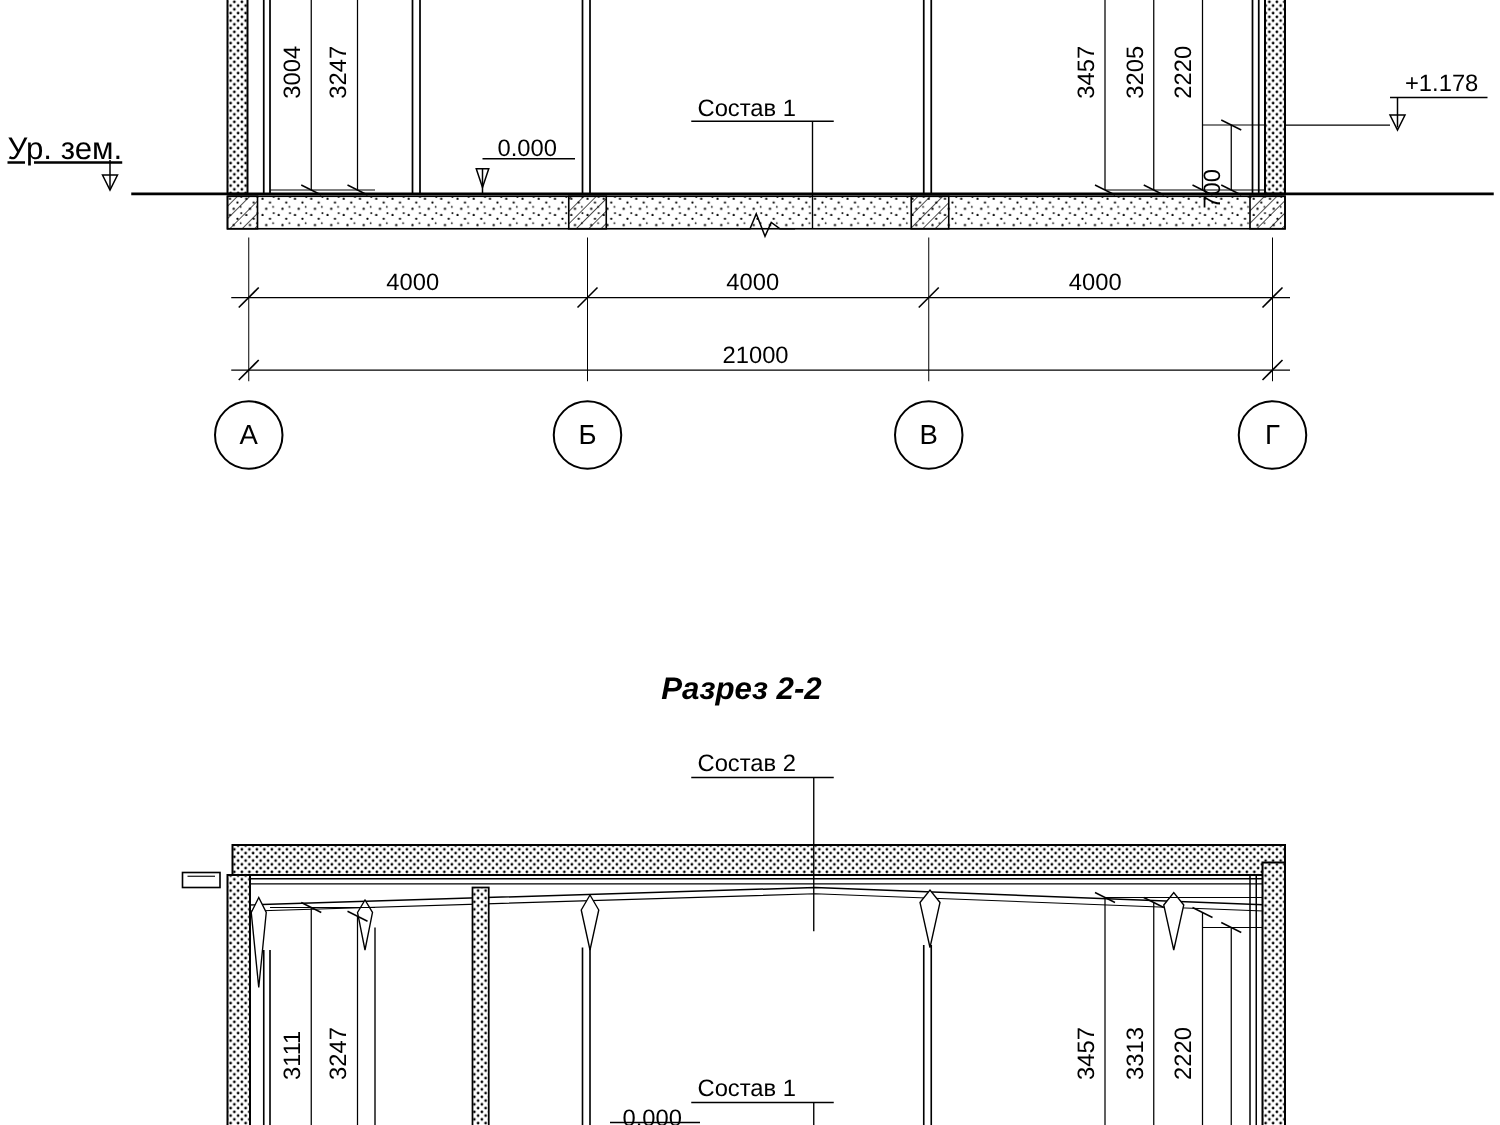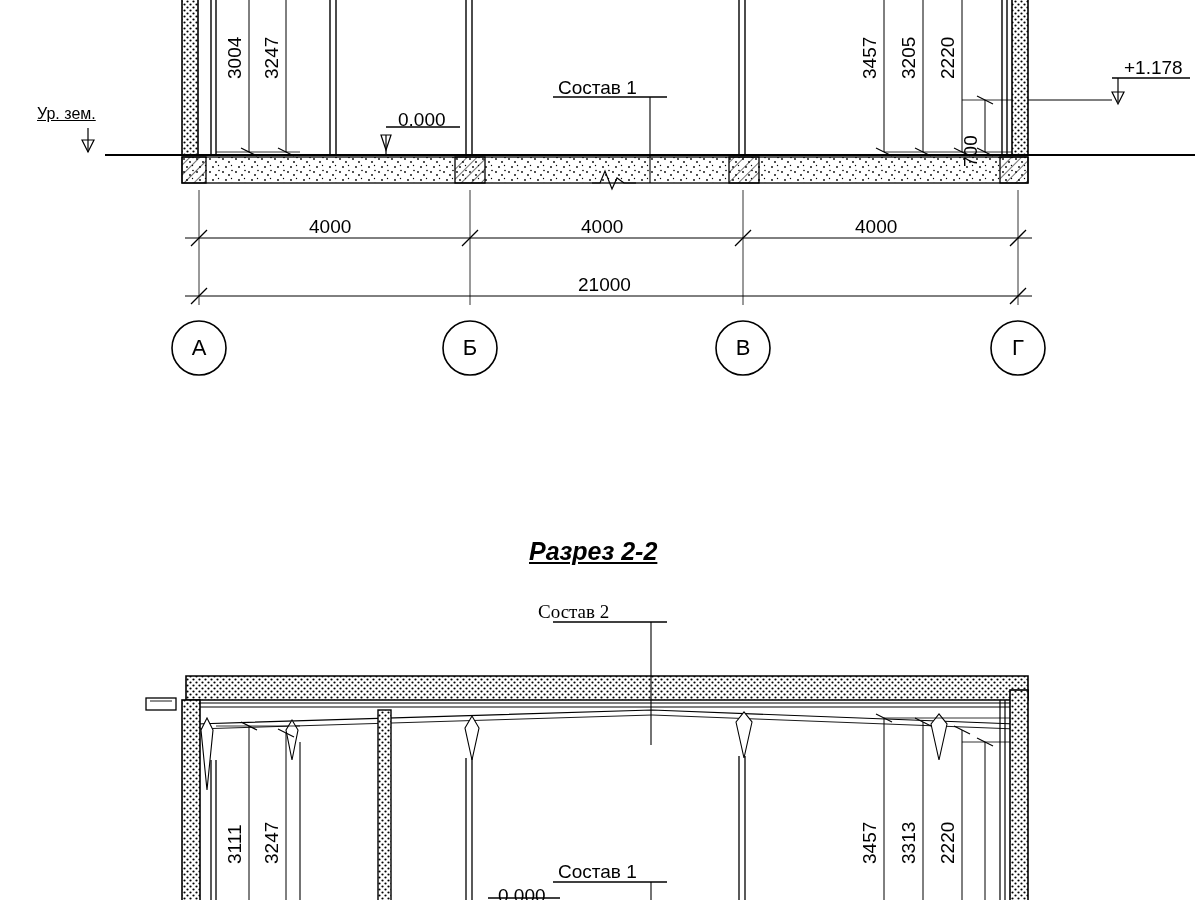--- a/index.html
+++ b/index.html
@@ -35,37 +35,35 @@
   }
   .lbl.vert {
     transform-origin: left bottom;
     transform: rotate(-90deg);
   }
   .title {
     position: absolute;
     font-style: italic;
     font-weight: bold;
     font-size: 25px;
-    text-decoration: underline;
     white-space: nowrap;
   }
   .axis-label {
     position: absolute;
     font-size: 22px;
     width: 56px;
     height: 56px;
     line-height: 56px;
     text-align: center;
   }
   .ur-zem {
     position: absolute;
-    font-size: 16px;
+    font-size: 25px;
     text-decoration: underline;
     white-space: nowrap;
-    margin-left: 31px;
   }
 </style>
 </head>
 <body>
 
 <div id="sheet">
 
   <svg class="dwg" viewBox="0 0 1200 900">
     <defs>
       <pattern id="hatch45" width="7" height="7" patternUnits="userSpaceOnUse" patternTransform="rotate(45)">
@@ -246,21 +244,21 @@
   <div class="lbl" style="left:855px; top:217px;">4000</div>
   <div class="lbl" style="left:578px; top:275px;">21000</div>
 
   <div class="axis-label" style="left:171px; top:320px;">А</div>
   <div class="axis-label" style="left:442px; top:320px;">Б</div>
   <div class="axis-label" style="left:715px; top:320px;">В</div>
   <div class="axis-label" style="left:990px; top:320px;">Г</div>
 
   <div class="title" style="left:529px; top:537px;">Разрез 2-2</div>
 
-  <div class="lbl" style="left:538px; top:602px;font-family:Liberation Serif, serif;">Состав 2</div>
+  <div class="lbl" style="left:558px; top:602px;">Состав 2</div>
   <div class="lbl" style="left:558px; top:862px;">Состав 1</div>
   <div class="lbl" style="left:498px; top:886px;">0.000</div>
 
   <div class="lbl vert" style="left:244px; top:845px;">3111</div>
   <div class="lbl vert" style="left:281px; top:845px;">3247</div>
   <div class="lbl vert" style="left:879px; top:845px;">3457</div>
   <div class="lbl vert" style="left:918px; top:845px;">3313</div>
   <div class="lbl vert" style="left:957px; top:845px;">2220</div>
 
 </div>

